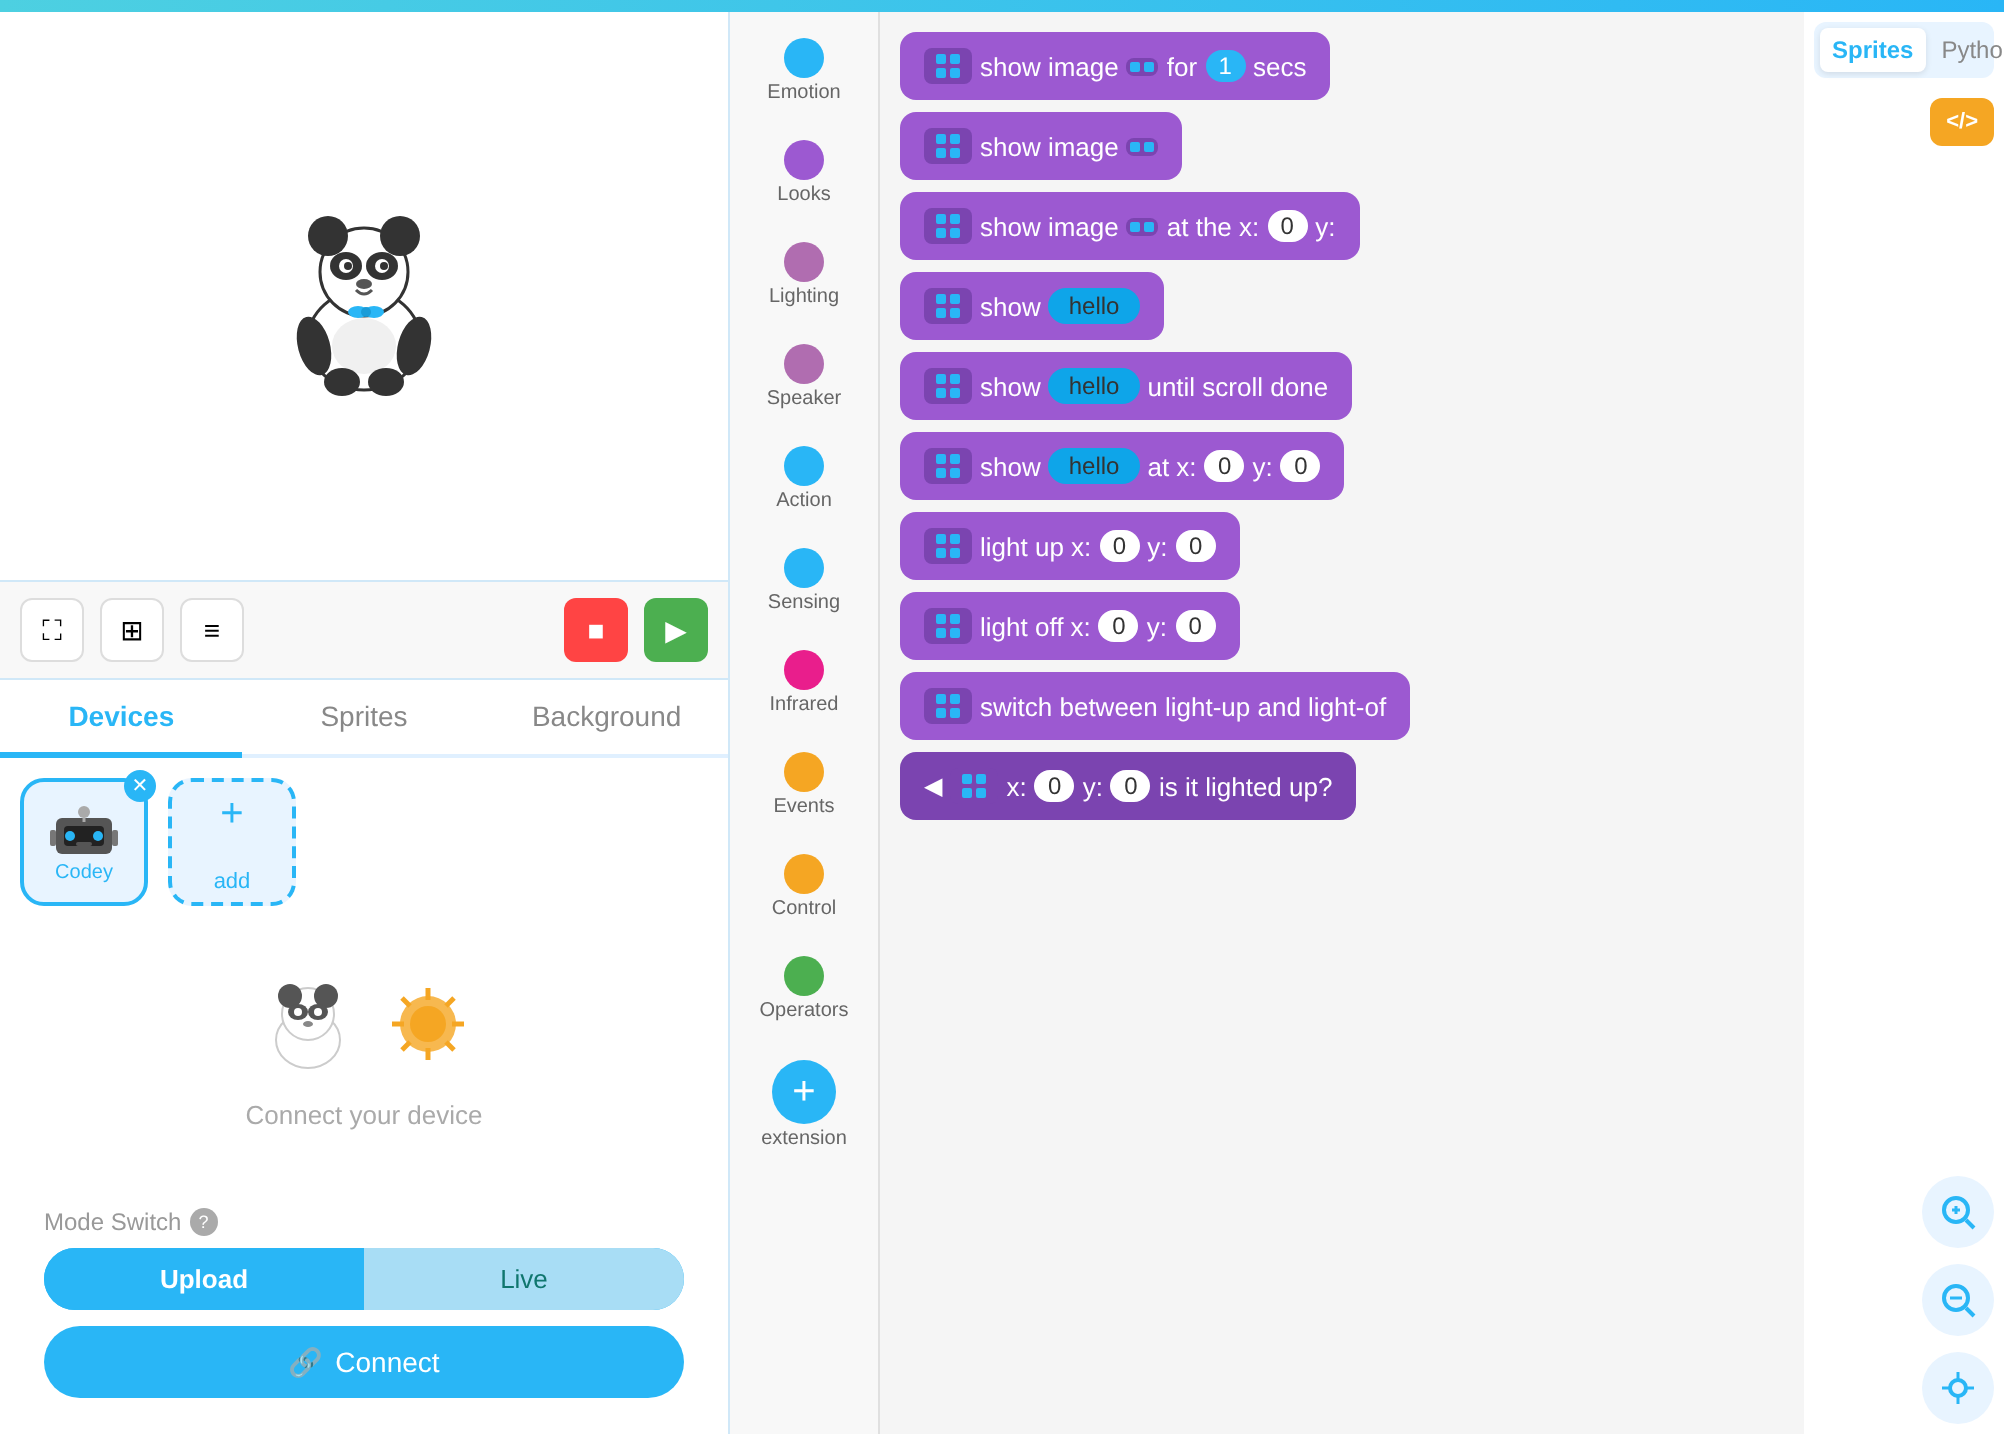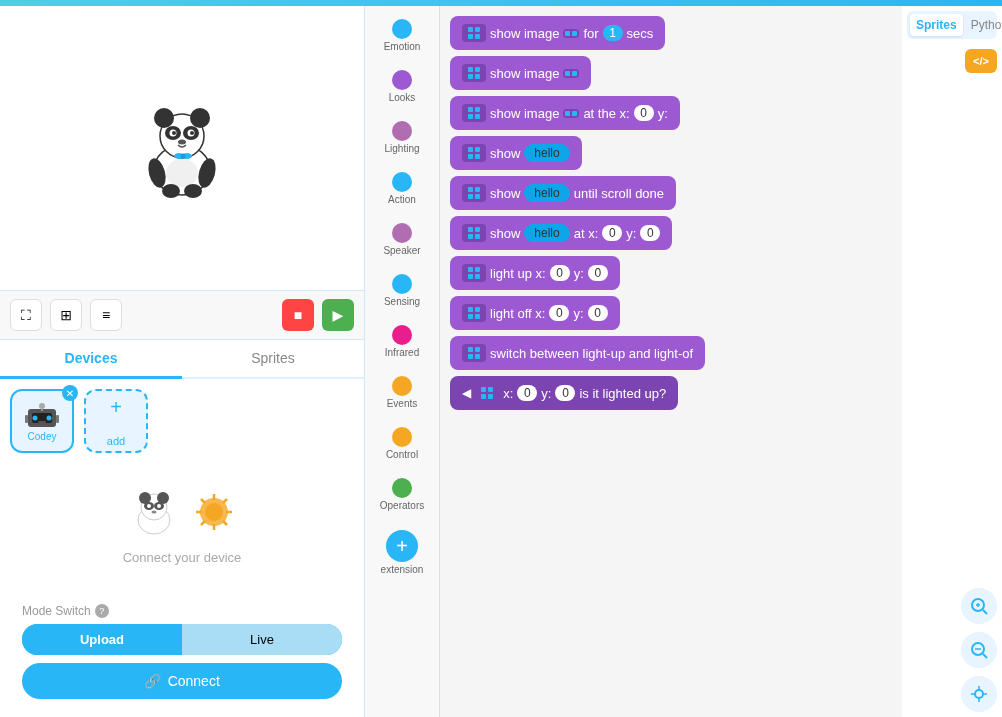--- a/index.html
+++ b/index.html
@@ -203,21 +203,21 @@
       background: transparent;
       border: none;
     }
     .mode-btn.active {
       background: #29b6f6;
       color: white;
       font-weight: bold;
     }
     .mode-btn.inactive {
       background: #a8ddf5;
-      color: #000000;
+      color: #0f766e;
     }
     .connect-btn {
       width: 100%;
       padding: 10px;
       background: #29b6f6;
       color: white;
       border: none;
       border-radius: 20px;
       font-size: 14px;
       cursor: pointer;
@@ -452,20 +452,21 @@
       <button class="ctrl-btn" title="Expand">⛶</button>
       <button class="ctrl-btn" title="Grid">⊞</button>
       <button class="ctrl-btn" title="List">≡</button>
       <button class="ctrl-btn red-btn" title="Stop">■</button>
       <button class="ctrl-btn green-btn" title="Run">▶</button>
     </div>
 
     <div id="tabs">
       <div class="tab active">Devices</div>
       <div class="tab">Sprites</div>
+      <div class="tab">Background</div>
     </div>
 
     <div id="devices-content">
       <div id="devices-row">
         <div class="device-card">
           <div class="close-x">✕</div>
 
           <svg width="36" height="28" viewBox="0 0 36 28">
             <rect x="4" y="8" width="28" height="18" rx="3" fill="#555"></rect>
             <rect x="8" y="12" width="20" height="10" rx="2" fill="#222"></rect>
@@ -541,26 +542,26 @@
     </div>
     <div class="cat-item">
       <div class="cat-dot" style="background:#9c59d1;"></div>
       <span class="cat-label">Looks</span>
     </div>
     <div class="cat-item">
       <div class="cat-dot" style="background:#b06db0;"></div>
       <span class="cat-label">Lighting</span>
     </div>
     <div class="cat-item">
+      <div class="cat-dot" style="background:#b06db0;"></div>
+      <span class="cat-label">Speaker</span>
+    </div>
+    <div class="cat-item">
       <div class="cat-dot" style="background:#29b6f6;"></div>
       <span class="cat-label">Action</span>
-    </div>
-    <div class="cat-item">
-      <div class="cat-dot" style="background:#b06db0;"></div>
-      <span class="cat-label">Speaker</span>
     </div>
     <div class="cat-item">
       <div class="cat-dot" style="background:#29b6f6;"></div>
       <span class="cat-label">Sensing</span>
     </div>
     <div class="cat-item">
       <div class="cat-dot" style="background:#e91e8c;"></div>
       <span class="cat-label">Infrared</span>
     </div>
     <div class="cat-item">

